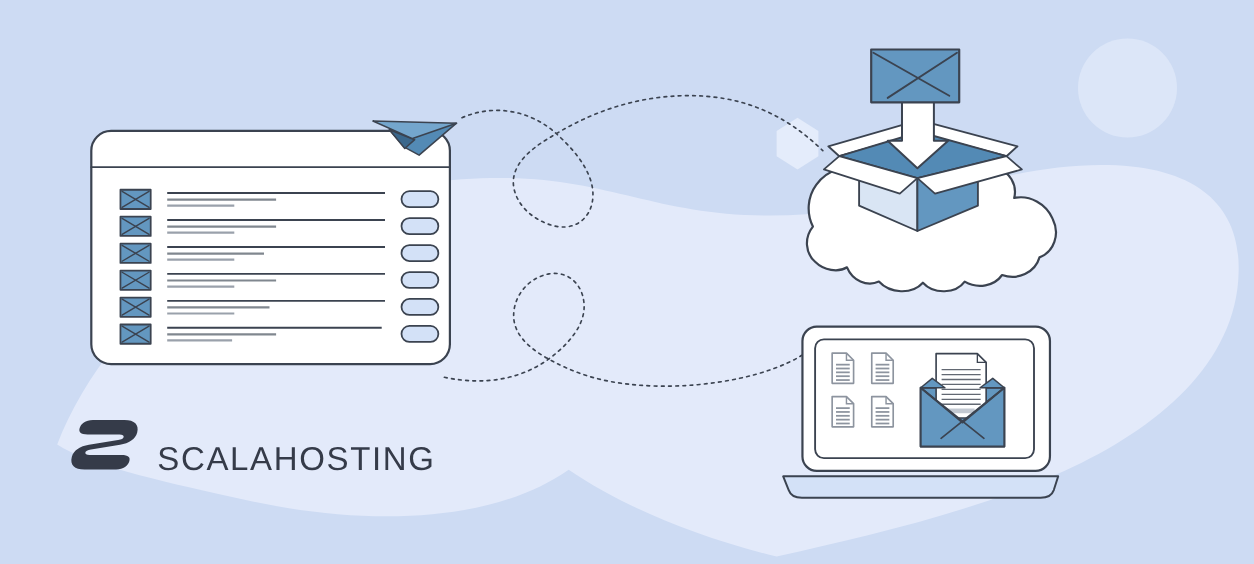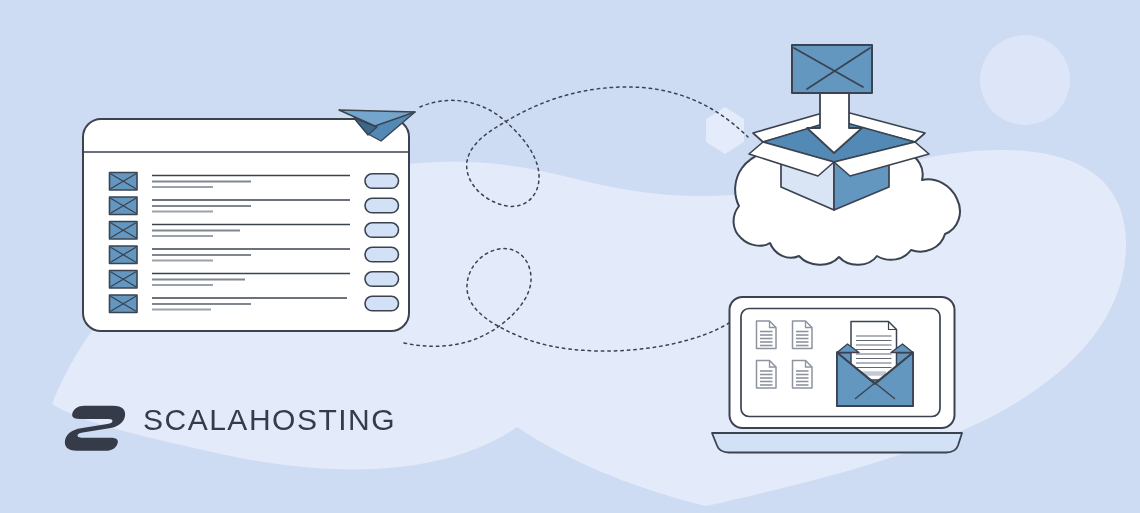--- a/index.html
+++ b/index.html
@@ -15,21 +15,21 @@
   .stage{position:relative;width:1140px;height:513px;background:var(--bg)}
   .scene{position:absolute;left:0;top:0;width:1140px;height:513px;display:block}
 
   
   .ol{stroke:var(--outline);stroke-linejoin:round;stroke-linecap:round}
   .fw{fill:var(--panel)}
   .fs{fill:var(--steel)}
   .dotted{fill:none;stroke:var(--outline);stroke-width:1.5;
           stroke-dasharray:2.5 4;stroke-linecap:round}
 
-  .logo{position:absolute;left:62px;top:404px;display:flex;align-items:flex-start;
+  .logo{position:absolute;left:62px;top:380px;display:flex;align-items:flex-end;
         gap:15px;color:var(--logo)}
   .logo-icon{display:block}
   .brand-name{font-size:30px;font-weight:400;letter-spacing:1.5px;
               line-height:1;transform:translateY(1px)}
 </style>
 </head>
 <body>
 
 <div class="stage">
 

